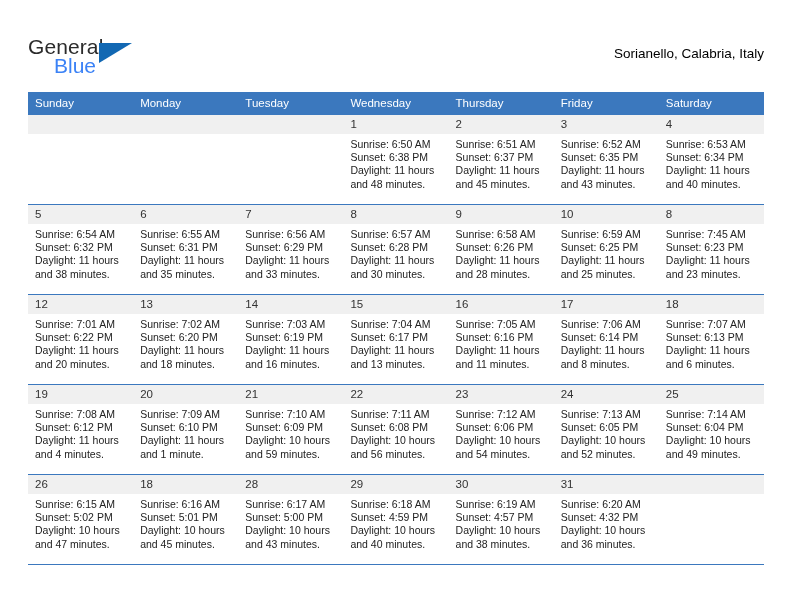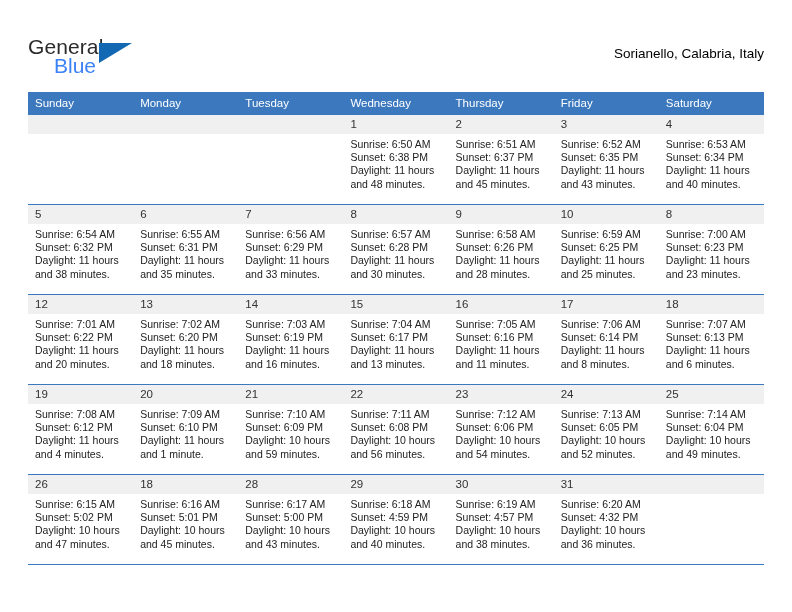--- a/index.html
+++ b/index.html
@@ -282,21 +282,21 @@
                 <div>Sunrise: 6:59 AM</div>
                 <div>Sunset: 6:25 PM</div>
                 <div class="daylight-wrap">Daylight: 11 hours and 25 minutes.</div>
               </div>
             </div>
           </td>
           <td>
             <div class="cell-inner">
               <div class="daynum">8</div>
               <div class="details">
-                <div>Sunrise: 7:00 AM</div>
+                <div>Sunrise: 7:45 AM</div>
                 <div>Sunset: 6:23 PM</div>
                 <div class="daylight-wrap">Daylight: 11 hours and 23 minutes.</div>
               </div>
             </div>
           </td>
         </tr>
         <tr>
           <td>
             <div class="cell-inner">
               <div class="daynum">12</div>

